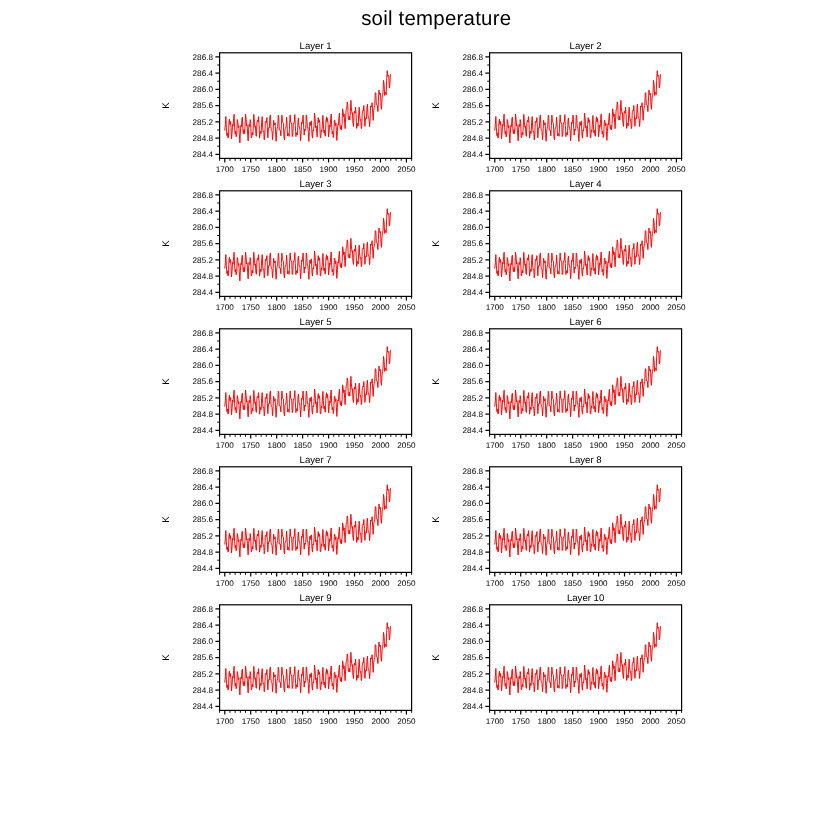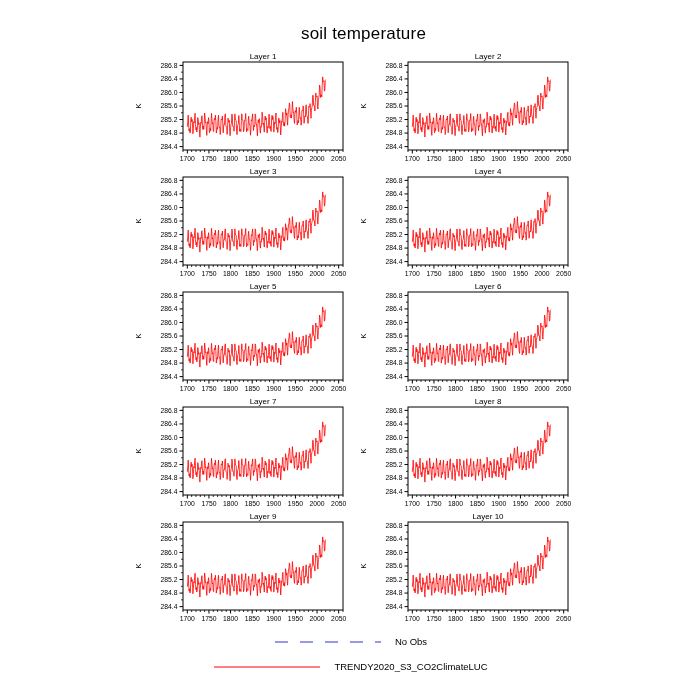--- a/index.html
+++ b/index.html
@@ -1,17 +1,17 @@
 <!DOCTYPE html>
 <html><head>
 <meta charset="utf-8">
 <style>
   html,body{margin:0;padding:0;background:#ffffff;}
   .page{width:700px;height:700px;background:#ffffff;font-family:"Liberation Sans",sans-serif;color:#000;overflow:hidden;}
-  .main-title{text-align:center;padding-top:24px;font-size:17px;letter-spacing:0.2px;margin-left:27px;}
+  .main-title{text-align:center;padding-top:6px;font-size:17px;letter-spacing:0.2px;margin-left:27px;}
   .grid{width:450px;margin:6px auto 0 auto;display:grid;grid-template-columns:225px 225px;grid-row-gap:3px;text-decoration:underline;}
   .cell{width:225px;height:112px;}
   svg text{font-family:"Liberation Sans",sans-serif;fill:#000;}
   .legend{margin-top:14px;display:flex;flex-direction:column;align-items:center;gap:14px;}
   .legend-row{display:flex;align-items:center;gap:12px;}
   .legend-label{font-size:9.5px;}
 </style>
 </head>
 <body>
 
@@ -732,27 +732,13 @@
           <line x1="58" y1="76.30769230769431" x2="56" y2="76.30769230769431" stroke="#000" stroke-width="0.8"></line>
           <line x1="58" y1="62.76923076923336" x2="56" y2="62.76923076923336" stroke="#000" stroke-width="0.8"></line>
           <line x1="58" y1="49.23076923077241" x2="56" y2="49.23076923077241" stroke="#000" stroke-width="0.8"></line>
           <line x1="58" y1="35.69230769231147" x2="56" y2="35.69230769231147" stroke="#000" stroke-width="0.8"></line>
           <line x1="58" y1="22.153846153850523" x2="56" y2="22.153846153850523" stroke="#000" stroke-width="0.8"></line>
           <text x="16" y="56" text-anchor="middle" font-size="8" transform="rotate(-90 16 56)">K</text>
           <text x="138" y="8.5" text-anchor="middle" font-size="8">Layer 10</text>
           <polyline points="62.3,76.8 62.8,71.7 63.2,65.1 63.6,74.0 64.1,81.0 64.5,78.7 64.9,82.9 65.4,82.6 65.8,69.9 66.2,67.2 66.6,71.8 67.1,69.3 67.5,74.0 67.9,83.8 68.4,78.6 68.8,71.6 69.2,72.9 69.7,66.8 70.1,63.2 70.5,74.5 71.0,79.8 71.4,77.4 71.8,82.0 72.3,79.4 72.7,67.6 73.1,68.9 73.6,74.4 74.0,72.8 74.4,79.5 74.9,87.1 75.3,78.8 75.7,72.5 76.2,73.5 76.6,66.6 77.0,65.7 77.5,77.4 77.9,79.5 78.3,75.9 78.8,79.3 79.2,73.6 79.6,63.0 80.1,67.4 80.5,72.9 80.9,72.1 81.4,80.4 81.8,85.4 82.2,75.6 82.6,71.7 83.1,73.5 83.5,67.7 83.9,70.7 84.4,82.8 84.8,82.1 85.2,78.3 85.7,80.5 86.1,72.2 86.5,63.3 87.0,69.9 87.4,74.0 87.8,72.9 88.3,80.7 88.7,81.6 89.1,70.1 89.6,68.1 90.0,69.8 90.4,65.2 90.9,71.7 91.3,83.1 91.7,80.2 92.2,77.4 92.6,79.2 93.0,70.3 93.5,65.2 93.9,74.5 94.3,77.7 94.8,77.2 95.2,84.5 95.6,81.5 96.1,69.3 96.5,69.0 96.9,70.0 97.4,66.0 97.8,74.2 98.2,82.8 98.6,76.7 99.1,73.9 99.5,74.4 99.9,65.1 100.4,63.8 100.8,74.8 101.2,77.0 101.7,77.6 102.1,84.4 102.5,78.8 103.0,68.2 103.4,70.9 103.8,72.2 104.3,70.3 104.7,80.2 105.1,85.7 105.6,77.3 106.0,74.8 106.4,73.6 106.9,64.0 107.3,65.7 107.7,76.4 108.2,76.1 108.6,76.5 109.0,81.2 109.5,72.5 109.9,63.9 110.3,69.0 110.8,70.4 111.2,70.7 111.6,81.9 112.1,84.6 112.5,75.6 112.9,74.8 113.4,73.3 113.8,65.5 114.2,71.1 114.6,81.3 115.1,79.0 115.5,79.5 115.9,81.6 116.4,70.4 116.8,63.8 117.2,70.0 117.7,70.2 118.1,71.5 118.5,81.8 119.0,80.3 119.4,70.6 119.8,71.0 120.3,68.9 120.7,63.5 121.1,72.7 121.6,81.8 122.0,78.6 122.4,80.0 122.9,80.5 123.3,69.0 123.7,66.3 124.2,74.1 124.6,74.0 125.0,76.6 125.5,85.3 125.9,79.7 126.3,69.8 126.8,70.8 127.2,67.5 127.6,63.9 128.1,74.6 128.5,80.6 128.9,75.5 129.4,76.7 129.8,75.0 130.2,63.9 130.6,65.3 131.1,74.2 131.5,74.0 131.9,78.5 132.4,85.8 132.8,77.7 133.2,69.8 133.7,72.5 134.1,69.4 134.5,68.7 135.0,80.4 135.4,83.1 135.8,76.4 136.3,77.2 136.7,72.7 137.1,62.2 137.6,66.4 138.0,74.4 138.4,73.0 138.9,77.8 139.3,82.1 139.7,71.6 140.2,66.0 140.6,70.1 141.0,67.7 141.5,70.3 141.9,82.8 142.3,82.8 142.8,76.3 143.2,77.7 143.6,72.2 144.1,64.2 144.5,71.8 144.9,78.6 145.4,76.4 145.8,80.9 146.2,81.5 146.6,68.9 147.1,65.3 147.5,69.5 147.9,66.6 148.4,71.2 148.8,82.1 149.2,78.5 149.7,72.1 150.1,73.7 150.5,67.6 151.0,63.0 151.4,73.7 151.8,79.5 152.3,77.5 152.7,82.6 153.1,80.6 153.6,68.3 154.0,68.1 154.4,72.8 154.9,70.4 155.3,76.6 155.7,85.0 156.2,77.6 156.6,71.3 157.0,72.1 157.5,64.9 157.9,62.3 158.3,73.3 158.8,75.7 159.2,72.5 159.6,76.2 160.1,70.8 160.5,58.7 160.9,61.0 161.4,65.2 161.8,63.0 162.2,70.2 162.6,75.2 163.1,64.8 163.5,59.2 163.9,59.1 164.4,52.9 164.8,54.9 165.2,67.2 165.7,67.8 166.1,64.9 166.5,68.1 167.0,60.7 167.4,51.6 167.8,57.8 168.3,62.5 168.7,61.9 169.1,70.7 169.6,73.4 170.0,62.9 170.4,60.7 170.9,62.4 171.3,57.3 171.7,63.1 172.2,75.0 172.6,73.2 173.0,70.6 173.5,72.8 173.9,63.8 174.3,57.3 174.8,65.5 175.2,68.3 175.6,67.6 176.1,75.2 176.5,73.2 176.9,61.0 177.4,59.9 177.8,60.5 178.2,55.9 178.6,63.7 179.1,73.3 179.5,68.5 179.9,66.1 180.4,67.0 180.8,57.5 181.2,54.8 181.7,64.7 182.1,66.5 182.5,66.7 183.0,73.5 183.4,68.0 183.8,56.3 184.3,57.2 184.7,57.1 185.1,53.6 185.6,62.4 186.0,68.3 186.4,60.2 186.9,57.3 187.3,55.8 187.7,45.3 188.2,45.4 188.6,55.4 189.0,55.3 189.5,55.8 189.9,61.0 190.3,52.8 190.8,43.0 191.2,46.7 191.6,47.0 192.1,45.9 192.5,56.3 192.9,59.1 193.4,49.6 193.8,47.6 194.2,44.8 194.6,35.0 195.1,38.3 195.5,47.5 195.9,44.9 196.4,44.9 196.8,46.9 197.2,35.3 197.7,26.9 198.1,31.6 198.5,30.8 199.0,31.1 199.4,41.2 199.8,40.3 200.3,30.3 200.7,29.6 " fill="none" stroke="#ff0000" stroke-width="0.8"></polyline>
         </svg></div>
     </div>
-  <div class="legend">
-      <div class="legend-row">
-        <svg width="110" height="10">
-          <line x1="2" y1="5" x2="108" y2="5" stroke="#3333cc" stroke-width="1" stroke-dasharray="13 12"></line>
-        </svg>
-        <span class="legend-label">No Obs</span>
-      </div>
-      <div class="legend-row">
-        <svg width="110" height="10">
-          <line x1="2" y1="5" x2="108" y2="5" stroke="#ff0000" stroke-width="1"></line>
-        </svg>
-        <span class="legend-label">TRENDY2020_S3_CO2ClimateLUC</span>
-      </div>
-    </div>
 </div>
 
 </body></html>

